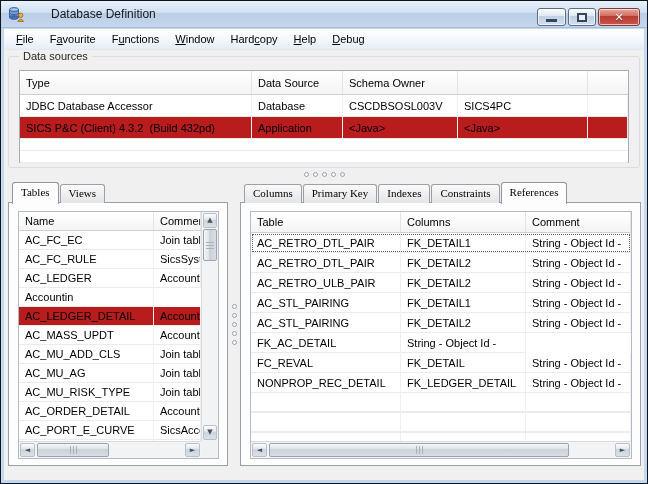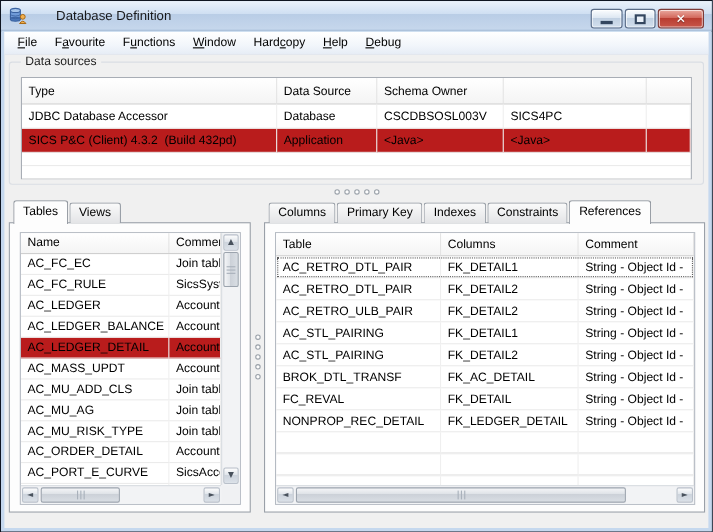--- a/index.html
+++ b/index.html
@@ -89,21 +89,21 @@
 
   
   .hsplit { position:absolute; left:0; right:0; top:118px; height:13px; display:flex; align-items:center; justify-content:center; gap:4px; }
   .vsplit { position:absolute; left:224px; top:132px; width:12px; height:284px; display:flex; flex-direction:column; align-items:center; justify-content:center; gap:4px; }
   .dot { width:5px; height:5px; border-radius:50%; border:1px solid #9aa1a9; background:#fdfdfd; }
 
   
   .panel { position:absolute; top:132px; height:284px; }
   .panel-left { left:4px; width:220px; }
   .panel-right { left:236px; width:401px; }
-  .tabrow { position:absolute; top:0; left:4px; height:21px; display:flex; align-items:flex-end; z-index:2; }
+  .tabrow { position:absolute; top:0; left:4px; height:21px; display:flex; align-items:flex-end; z-index:2;font-family:Liberation Serif, serif; }
   .tab {
     height:19px; padding:2px 8px 0 8px; margin-right:1px;
     border:1px solid #9aa0a8; border-bottom:none; border-radius:3px 3px 0 0;
     background:linear-gradient(#fafafa,#e3e4e6);
     white-space:pre;
   }
   .tab.selected {
     height:22px; padding-top:3px; background:#fdfdfd; position:relative; top:1px;
     border-color:#8f959d;
   }
@@ -281,21 +281,20 @@
                     <div class="cell">AC_FC_RULE</div>
                     <div class="cell">SicsSyste</div>
                   </div>
 
                   <div class="row lt-cols">
                     <div class="cell">AC_LEDGER</div>
                     <div class="cell">Accountin</div>
                   </div>
 
                   <div class="row lt-cols">
-                    <div class="cell">AC_LEDGER_BALANCE</div>
                     <div class="cell">Accountin</div>
                   </div>
 
                   <div class="row lt-cols selected">
                     <div class="cell">AC_LEDGER_DETAIL</div>
                     <div class="cell">Accountin</div>
                   </div>
 
                   <div class="row lt-cols">
                     <div class="cell">AC_MASS_UPDT</div>
@@ -415,21 +414,20 @@
                     <div class="cell">String - Object Id -</div>
                   </div>
 
                   <div class="row rt-cols">
                     <div class="cell">AC_STL_PAIRING</div>
                     <div class="cell">FK_DETAIL2</div>
                     <div class="cell">String - Object Id -</div>
                   </div>
 
                   <div class="row rt-cols">
-                    <div class="cell">BROK_DTL_TRANSF</div>
                     <div class="cell">FK_AC_DETAIL</div>
                     <div class="cell">String - Object Id -</div>
                   </div>
 
                   <div class="row rt-cols">
                     <div class="cell">FC_REVAL</div>
                     <div class="cell">FK_DETAIL</div>
                     <div class="cell">String - Object Id -</div>
                   </div>
 

